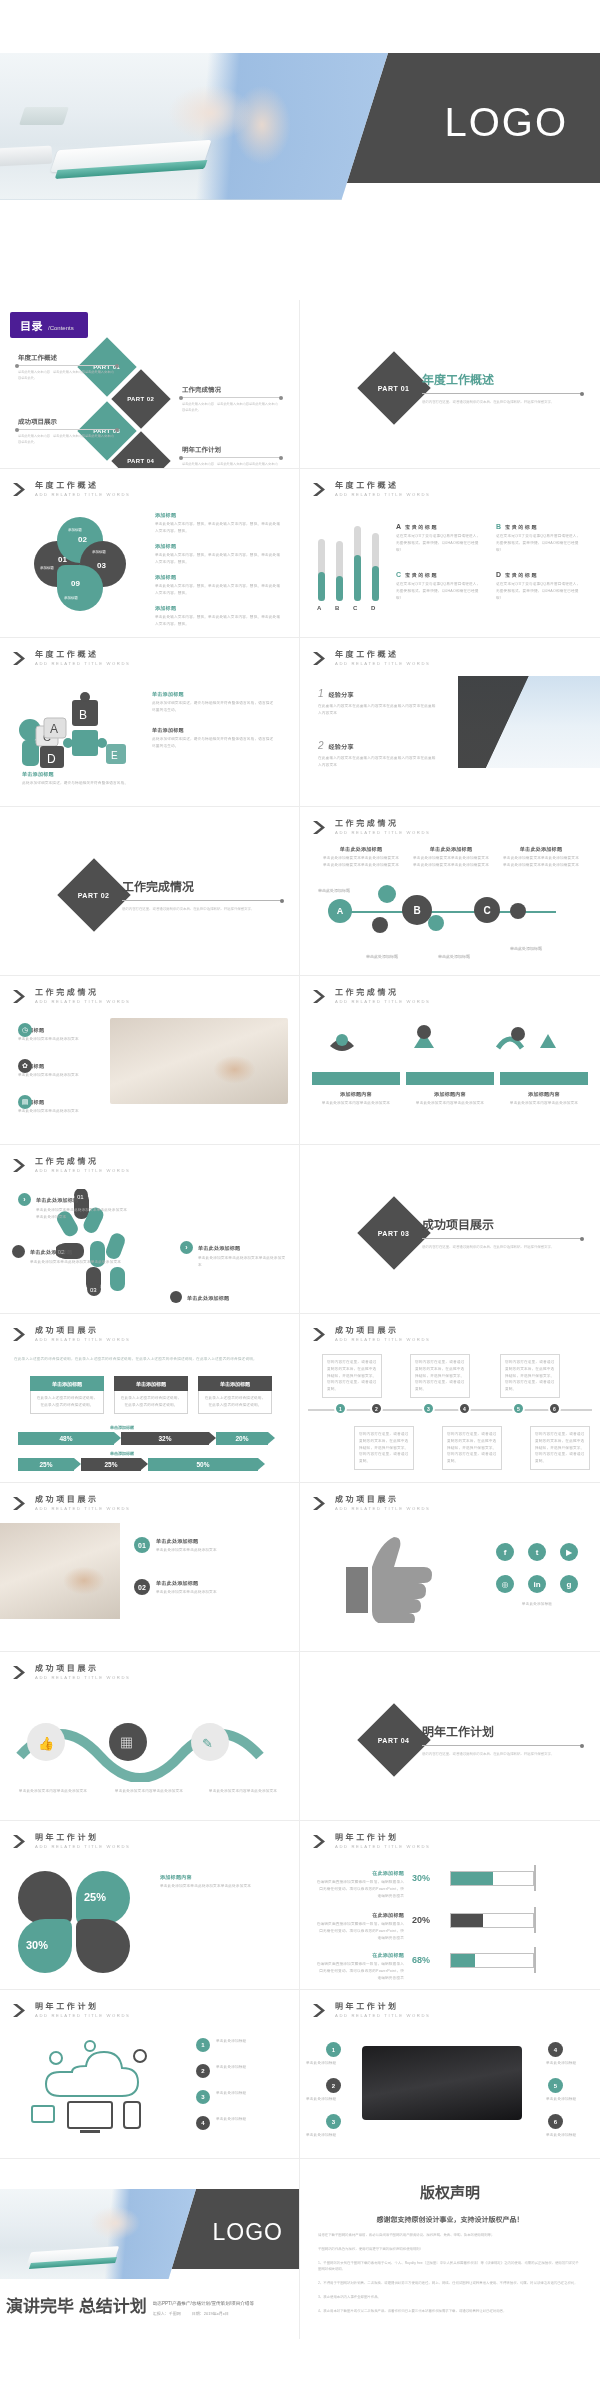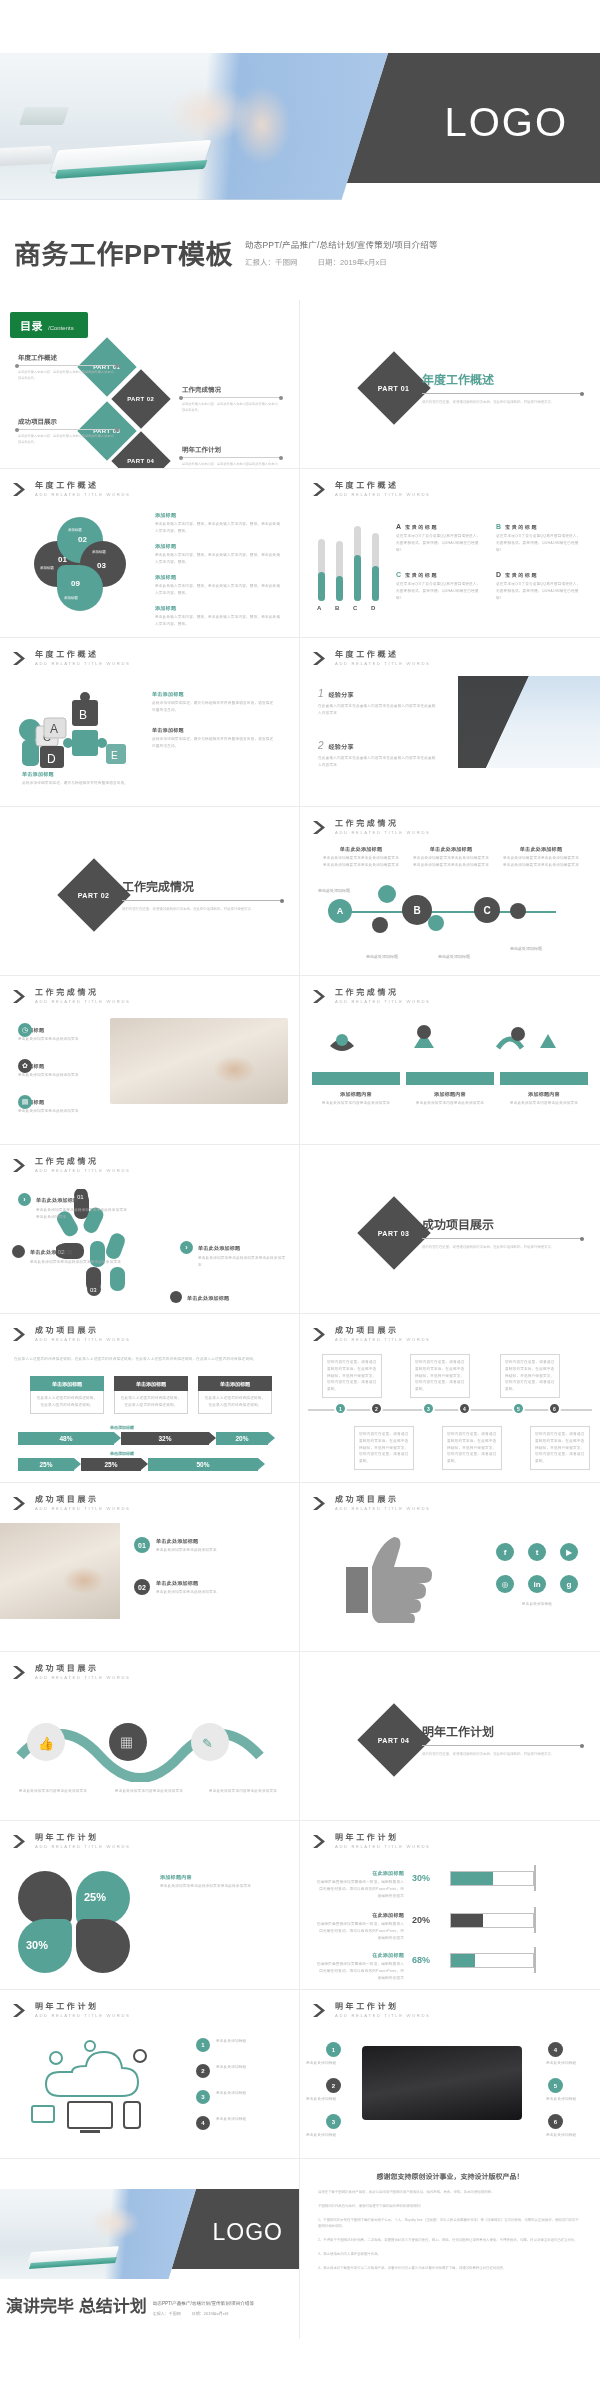--- a/index.html
+++ b/index.html
@@ -95,21 +95,21 @@
   .shead-tx{ line-height:1; }
   .shead-cn{ font-size:8px; font-weight:700; color:#5d5d5d; letter-spacing:2.6px; }
   .shead-en{ font-size:4.2px; color:#b7b7b7; letter-spacing:1.6px; margin-top:3px; }
   .tt{ font-size:5px; font-weight:700; color:#5a5a5a; letter-spacing:.3px; }
   .tt.teal{ color:var(--teal); }
   .bodytx{ font-size:3.6px; color:#b2b2b2; line-height:1.9; letter-spacing:.2px; }
   .center{ text-align:center; }
 
   
   .cat-tag{
-    position:absolute; left:10px; top:12px; background:#15803d; color:#fff;
+    position:absolute; left:10px; top:12px; background:#4c1d95; color:#fff;
     padding:5px 14px 5px 10px; border-radius:2px; display:flex; align-items:baseline;
   }
   .cat-cn{ font-size:11px; font-weight:700; letter-spacing:.5px; }
   .cat-en{ font-size:6px; margin-left:5px; color:#e0e0e0; }
   .dia{
     position:absolute; width:42px; height:42px; transform:rotate(45deg);
     display:flex; align-items:center; justify-content:center;
   }
   .dia span{ transform:rotate(-45deg); color:#fff; font-size:6px; font-weight:700; letter-spacing:.4px; }
   .dia.teal{ background:var(--teal); }
@@ -218,30 +218,20 @@
 <div class="hero">
   <div class="hero-band"></div>
   <div class="hero-photo">
     <div class="hero-mon"></div>
     <div class="hero-trackpad"></div>
     <div class="hero-key"></div>
     <div class="hero-key-edge"></div>
     <div class="hero-refl"></div>
   </div>
   <div class="hero-logo">LOGO</div>
-  <div class="hero-title-wrap">
-    <div class="hero-title">商务工作PPT模板</div>
-    <div class="hero-sub">
-      <div class="hero-sub-1">动态PPT/产品推广/总结计划/宣传策划/项目介绍等</div>
-      <div class="hero-sub-2">
-        <span>汇报人：千图网</span>
-        <span>日期：2019年x月x日</span>
-      </div>
-    </div>
-  </div>
 </div>
 
 <div class="grid">
 
   <div class="slide">
     <div class="cat-tag">
       <span class="cat-cn">目录</span>
       <span class="cat-en">/Contents</span>
     </div>
     <div class="dia teal" style="left:86px;top:46px">
@@ -950,20 +940,21 @@
         <div class="end-sub1">动态PPT/产品推广/总结计划/宣传策划/项目介绍等</div>
         <div class="end-sub2">
           <span>汇报人：千图网</span>
           <span>日期：2019年x月x日</span>
         </div>
       </div>
     </div>
   </div>
 
   <div class="copy">
+    <div class="copy-t">版权声明</div>
     <div class="copy-s">感谢您支持原创设计事业，支持设计版权产品！</div>
     <div class="copy-p">请您在下载千图网的素材产品前，务必认真阅读千图网站用户服务协议、版权声明、免责、申明、及本站使用规则等；</div>
     <div class="copy-p gap">千图网站的作品皆为版权，使用时请遵守下面的版权声明和使用规则！</div>
     <div class="copy-p gap">1、千图网站的会员在千图网下载的素材用于公司、个人、Royalty free（正版图：中华人民共和国著作权法）等《法律规定》之内的使用，均需购买正版授权，使用范围详见千图网站相关说明。</div>
     <div class="copy-p gap">2、不得用于千图网站对外销售、二次贩卖，或是提供给第三方使用的途径、网上、网络，任何试图转让或转售他人使用、不得转授权，均属、将以法律之名追究已经之权利。</div>
     <div class="copy-p gap">3、禁止使用本站内人事件全部图片作品。</div>
     <div class="copy-p gap">4、禁止用本站下载图片或仅以二次贩卖产品，该著作权归已上要三代本站著作权版需求下载，或通过销售转让给已经对用者。</div>
   </div>
 </div>
 

